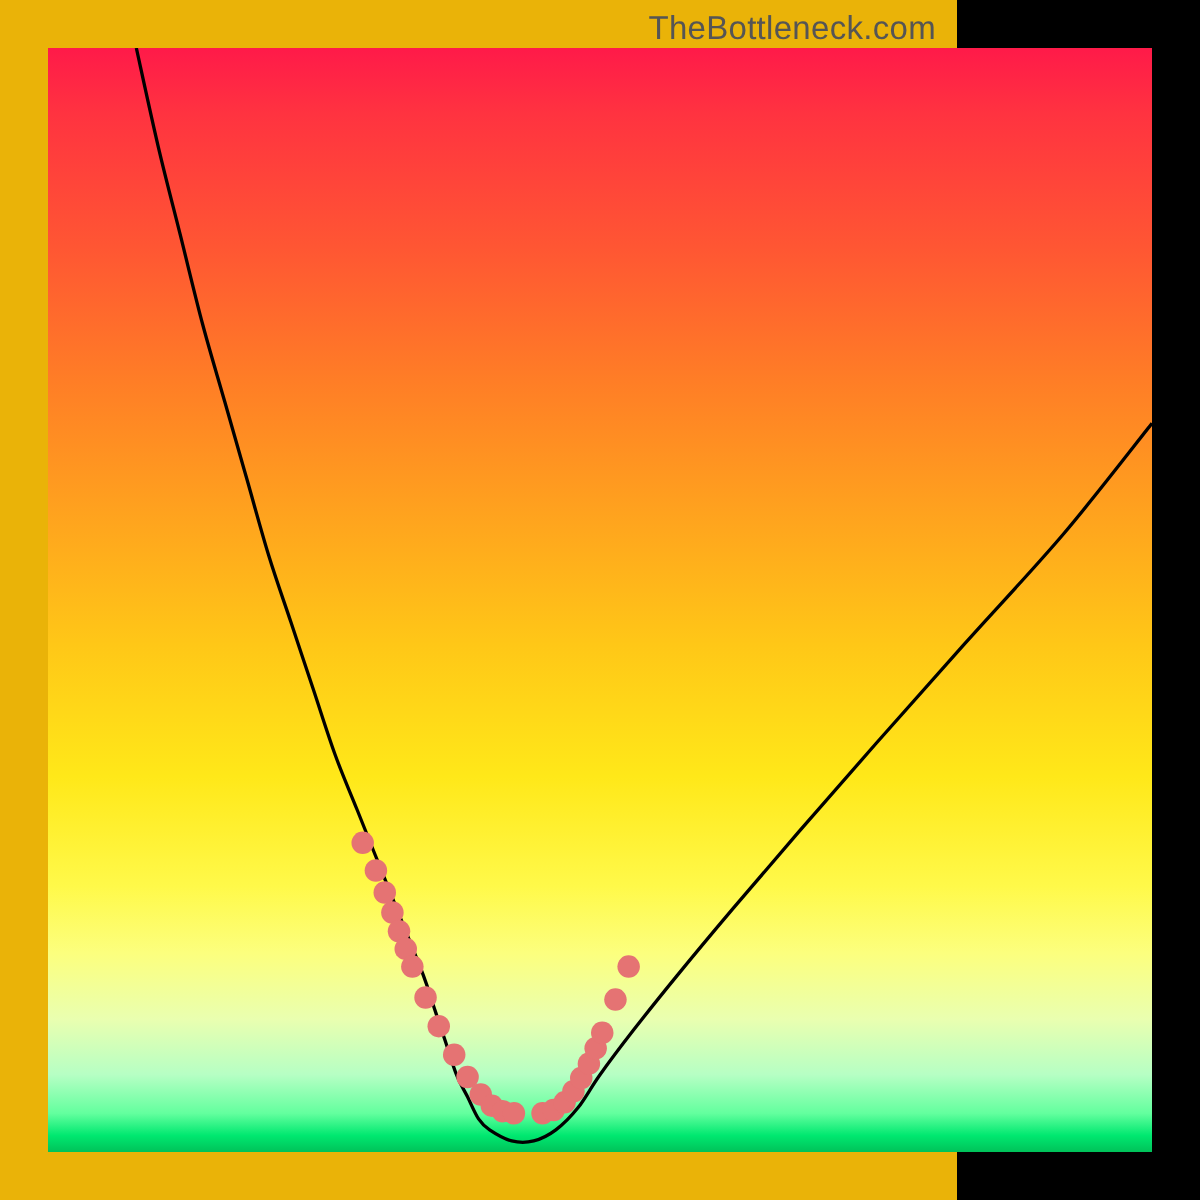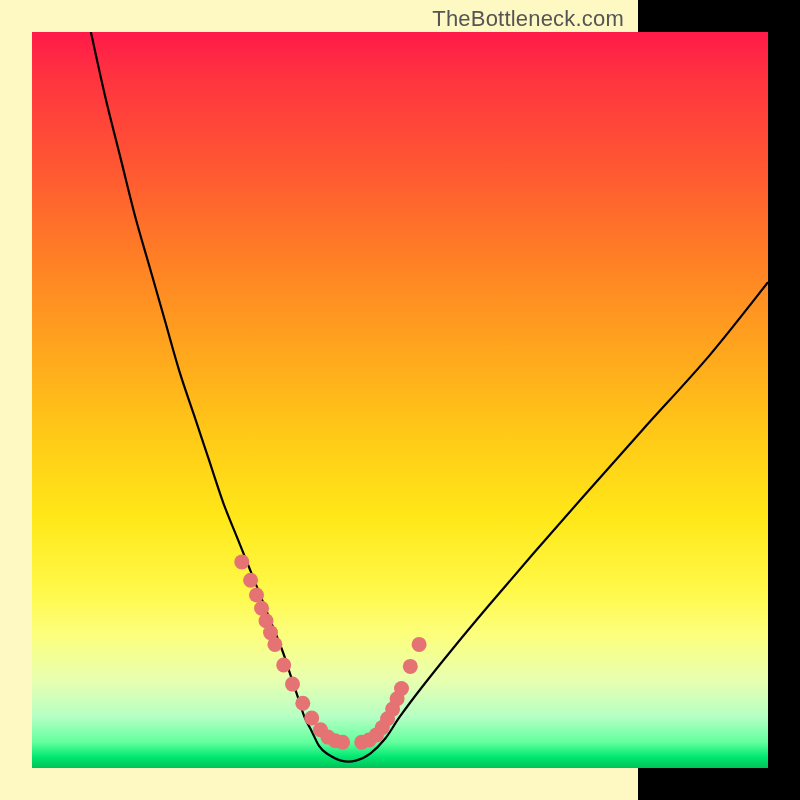--- a/index.html
+++ b/index.html
@@ -10,21 +10,21 @@
     overflow: hidden;
     background: #000;
     font-family: Arial, Helvetica, sans-serif;
   }
   .frame {
     position: absolute;
     top: 0;
     left: 0;
     width: 638px;
     height: 800px;
-    background: #fef9c3;
+    background: #eab308;
   }
   .plot {
     position: absolute;
     top: 32px;
     left: 32px;
     width: 736px;
     height: 736px;
     overflow: hidden;
   }
   .gradient {

